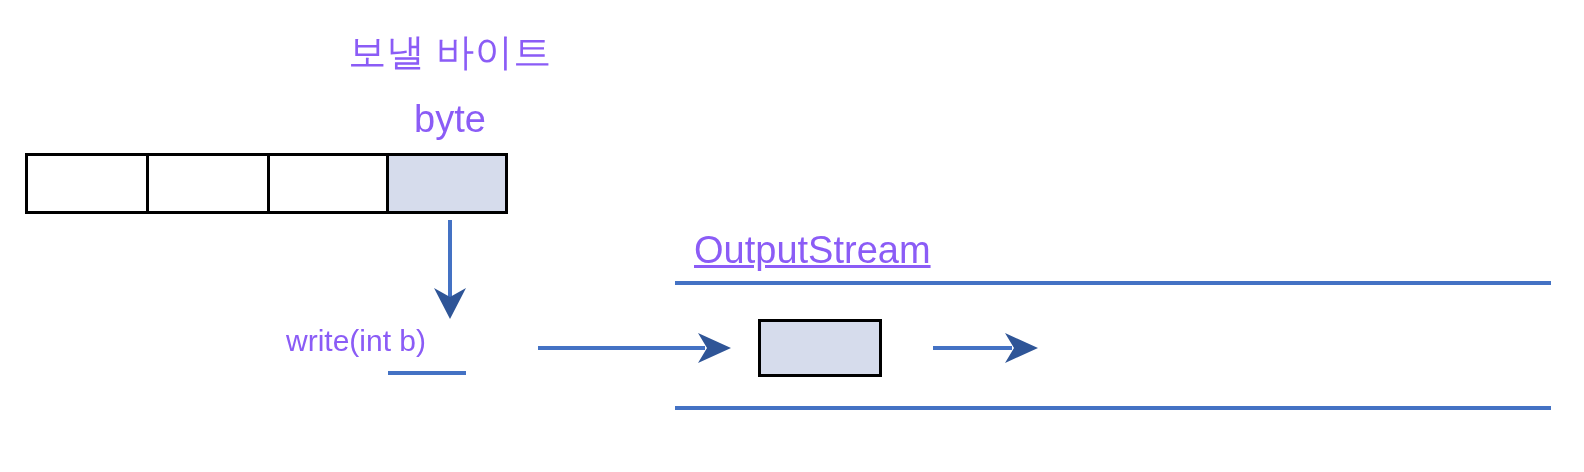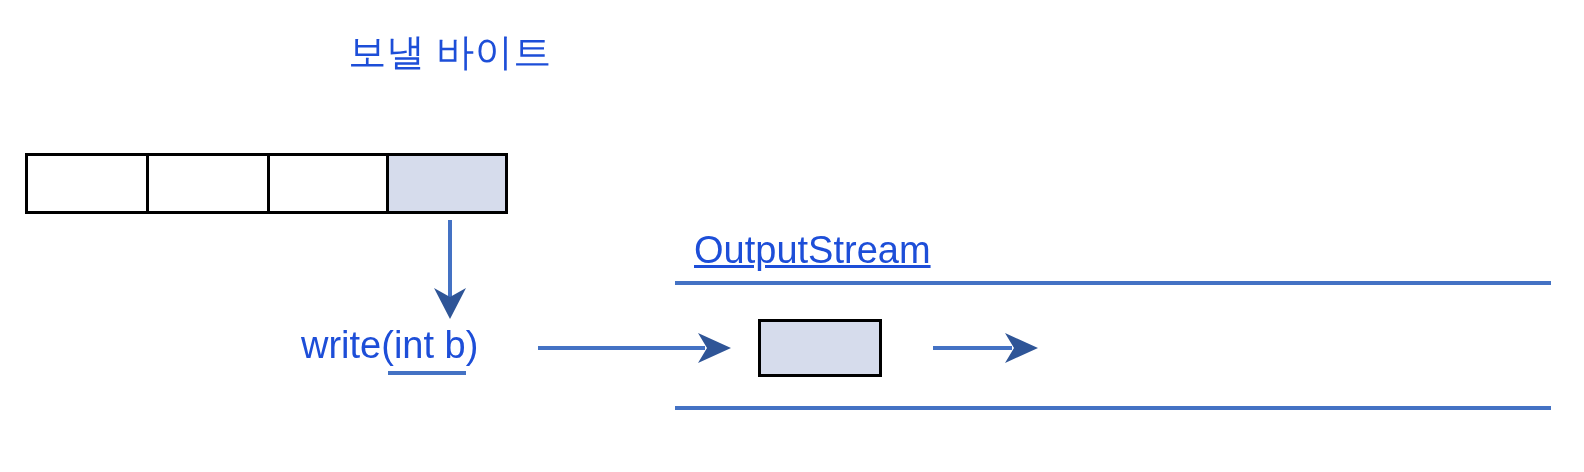--- a/index.html
+++ b/index.html
@@ -15,43 +15,43 @@
     position: relative;
     width: 1584px;
     height: 472px;
     background: #ffffff;
     overflow: hidden;
   }
 
   
   .label {
     position: absolute;
-    color: #1d4ed8;
+    color: #8b5cf6;
     white-space: nowrap;
     line-height: 1;
   }
   #korean-label {
     left: 0;
     top: 33px;
     width: 900px;
     text-align: center;
     font-size: 38px;
     letter-spacing: 0.5px;
   }
   #byte-label {
     left: 0;
     top: 100px;
     width: 900px;
     text-align: center;
     font-size: 38px;
   }
   #write-method-label {
-    left: 301px;
+    left: 286px;
     top: 326px;
-    font-size: 38px;
+    font-size: 30px;
   }
   #outputstream-label {
     left: 694px;
     top: 231px;
     font-size: 38px;
     text-decoration: underline;
   }
 
   
   #byte-array {
@@ -119,20 +119,21 @@
     background: #4472c4;
   }
 </style>
 </head>
 <body>
 
 <div id="canvas">
 
   <div class="label" id="korean-label">보낼 바이트</div>
 
+  <div class="label" id="byte-label">byte</div>
 
   <div id="byte-array">
     <div class="array-cell" style="width:123px"></div>
     <div class="array-cell" style="width:122px"></div>
     <div class="array-cell" style="width:120px"></div>
     <div class="array-cell filled" style="width:118px"></div>
   </div>
 
   <svg class="arrow-svg" id="down-arrow" width="60" height="104" viewBox="0 0 60 104">
     <line x1="30" y1="2" x2="30" y2="80" stroke="#4472c4" stroke-width="4"></line>

